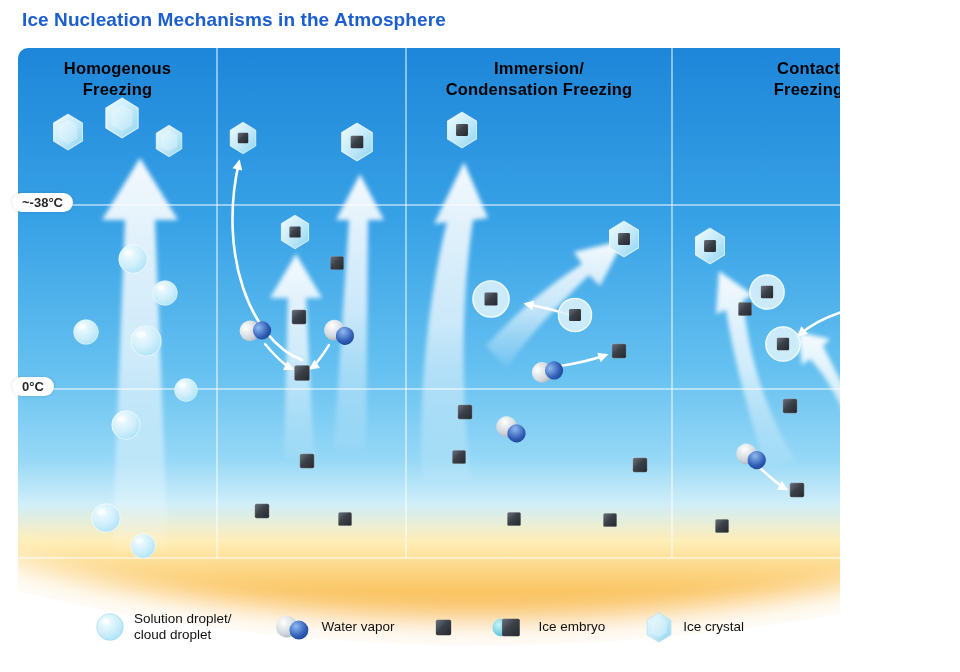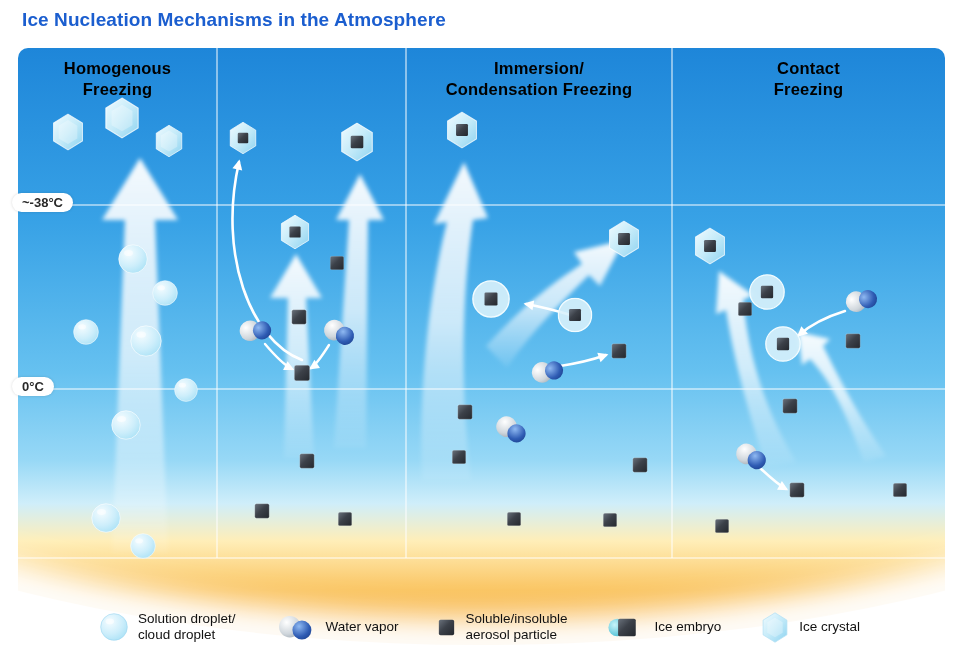--- a/index.html
+++ b/index.html
@@ -1,17 +1,17 @@
 <!DOCTYPE html>
 <html><head>
 <meta charset="utf-8">
 <style>
   html,body{margin:0;padding:0;background:#ffffff;}
   .stage{
-    position:relative;width:960px;height:672px;background:#ffffff;
+    position:relative;width:840px;height:672px;background:#ffffff;
     font-family:"Liberation Sans",sans-serif;overflow:hidden;
   }
   .scene-svg{position:absolute;left:0;top:0;width:960px;height:672px;display:block;}
   .title{
     position:absolute;left:22px;top:9px;font-size:19px;font-weight:700;
     color:#1b5ecf;letter-spacing:.1px;
   }
   .panel-header{
     position:absolute;top:58px;color:#000000;font-size:16.5px;font-weight:700;
     text-align:center;white-space:pre-line;line-height:1.3;letter-spacing:.2px;
@@ -330,22 +330,20 @@
       <svg class="li-icon" width="40" height="31" viewBox="0 0 46 36">
         <circle cx="17" cy="17" r="12.5" fill="url(#silverSphereG)"></circle>
         <circle cx="31" cy="21" r="11" fill="url(#blueSphereG)"></circle>
       </svg>
       <div class="legend-label">Water vapor</div>
     </div>
     <div class="legend-item">
       <svg class="li-icon" width="17" height="17" viewBox="0 0 20 20">
         <rect x="1" y="1" width="18" height="18" rx="2" fill="url(#sqG)"></rect>
       </svg>
-      <div class="legend-label">Soluble/insoluble
-aerosol particle</div>
     </div>
     <div class="legend-item">
       <svg class="li-icon" width="37" height="27" viewBox="0 0 44 30">
         <circle cx="11" cy="15" r="10.5" fill="url(#tealG)"></circle>
         <rect x="12" y="4.5" width="21" height="21" rx="2" fill="url(#sqG)"></rect>
       </svg>
       <div class="legend-label">Ice embryo</div>
     </div>
     <div class="legend-item">
       <svg class="li-icon" width="28" height="31" viewBox="0 0 40 44">

